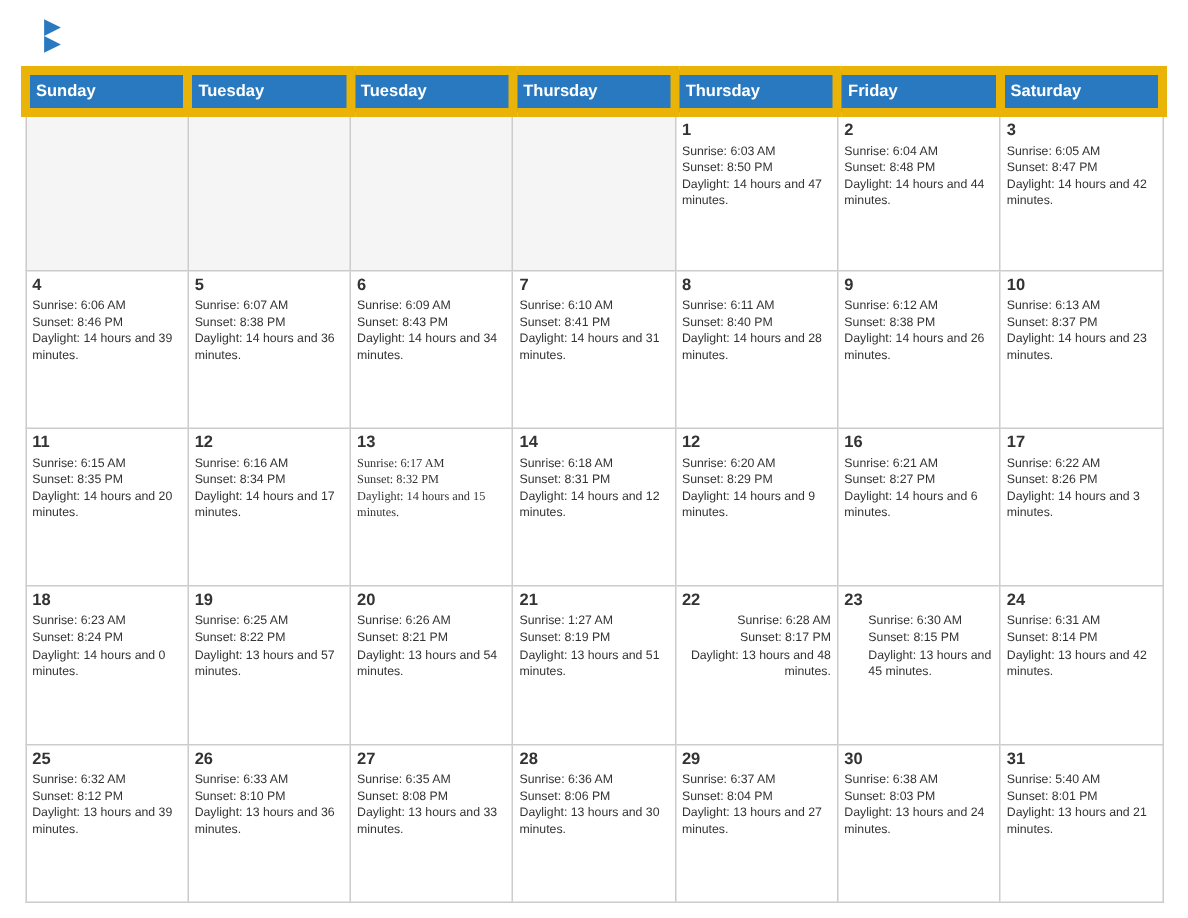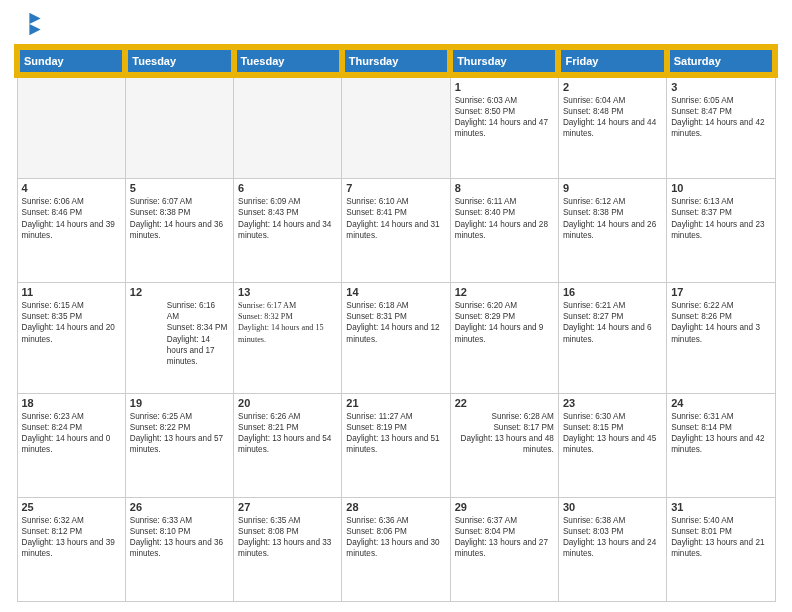--- a/index.html
+++ b/index.html
@@ -202,21 +202,21 @@
         </tr>
         <tr class="week">
           <td>
             <div class="day-num">11</div>
             <div class="day-info" style="white-space: pre-line;">Sunrise: 6:15 AM
 Sunset: 8:35 PM
 Daylight: 14 hours and 20 minutes.</div>
           </td>
           <td>
             <div class="day-num">12</div>
-            <div class="day-info" style="white-space: pre-line; margin-left: 37px;">Sunrise: 6:16 AM
+            <div class="day-info" style="white-space: pre-line;">Sunrise: 6:16 AM
 Sunset: 8:34 PM
 Daylight: 14 hours and 17 minutes.</div>
           </td>
           <td>
             <div class="day-num">13</div>
             <div class="day-info" style="white-space: pre-line; font-family: Liberation Serif, serif;">Sunrise: 6:17 AM
 Sunset: 8:32 PM
 Daylight: 14 hours and 15 minutes.</div>
           </td>
           <td>
@@ -258,33 +258,33 @@
 Daylight: 13 hours and 57 minutes.</div>
           </td>
           <td>
             <div class="day-num">20</div>
             <div class="day-info" style="white-space: pre-line;">Sunrise: 6:26 AM
 Sunset: 8:21 PM
 Daylight: 13 hours and 54 minutes.</div>
           </td>
           <td>
             <div class="day-num">21</div>
-            <div class="day-info" style="white-space: pre-line;">Sunrise: 11:27 AM
+            <div class="day-info" style="white-space: pre-line;">Sunrise: 1:27 AM
 Sunset: 8:19 PM
 Daylight: 13 hours and 51 minutes.</div>
           </td>
           <td>
             <div class="day-num">22</div>
             <div class="day-info" style="white-space: pre-line; text-align: right;">Sunrise: 6:28 AM
 Sunset: 8:17 PM
 Daylight: 13 hours and 48 minutes.</div>
           </td>
           <td>
             <div class="day-num">23</div>
-            <div class="day-info" style="white-space: pre-line;">Sunrise: 6:30 AM
+            <div class="day-info" style="white-space: pre-line; margin-left: 16px;">Sunrise: 6:30 AM
 Sunset: 8:15 PM
 Daylight: 13 hours and 45 minutes.</div>
           </td>
           <td>
             <div class="day-num">24</div>
             <div class="day-info" style="white-space: pre-line;">Sunrise: 6:31 AM
 Sunset: 8:14 PM
 Daylight: 13 hours and 42 minutes.</div>
           </td>
         </tr>

